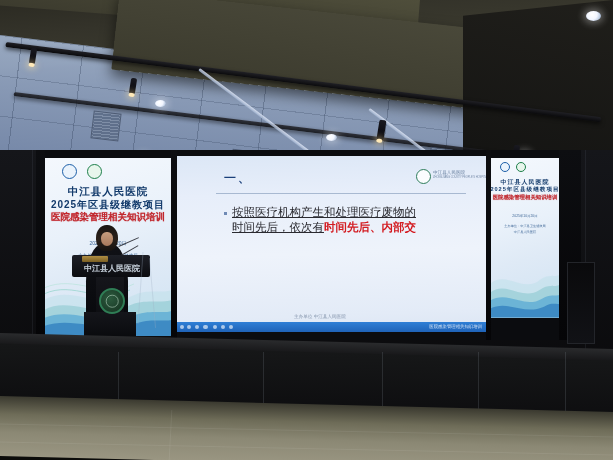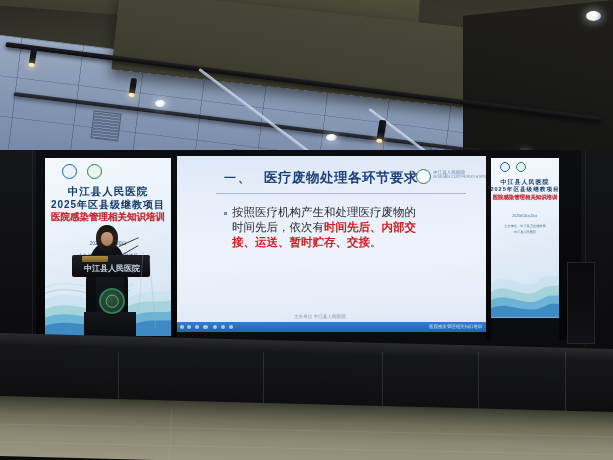--- a/index.html
+++ b/index.html
@@ -62,21 +62,21 @@
     text-shadow:0 0 1px rgba(193,39,45,.6);}
   .bn-date,.bn-org{color:#1b4a82;text-align:center;white-space:nowrap;}
 
   
   .screen{position:absolute;overflow:hidden;
     background:linear-gradient(178deg,#dce7f6 0%,#e7eefa 22%,#eef3fb 55%,#e3ebf7 88%,#dbe5f3 100%);}
   .sl-title{position:absolute;color:#1a3f7a;font-weight:bold;white-space:nowrap;
     text-shadow:0 1px 1px rgba(255,255,255,.6);}
   .sl-num{position:absolute;color:#1a3f7a;font-weight:bold;}
   .sl-bullet{position:absolute;width:3px;height:3px;background:#6f8ab5;}
-  .sl-line{position:absolute;white-space:nowrap;color:#2a2a30;}
+  .sl-line{position:absolute;white-space:nowrap;color:#2a2a30;text-decoration:underline;}
   .sl-red{color:#d31b21;font-weight:bold;}
   .sl-logo{position:absolute;border-radius:50%;border:1.4px solid #2e7d5b;background:rgba(255,255,255,.85);}
   .sl-logotext{position:absolute;color:#5c7596;white-space:nowrap;}
   .sl-divider{position:absolute;height:1px;background:rgba(90,120,160,.45);}
   .taskbar{position:absolute;left:0;bottom:0;width:100%;
     background:linear-gradient(180deg,#2f7fd6,#1f63b8);}
   .tb-ico{position:absolute;border-radius:2px;background:rgba(255,255,255,.62);}
   .tb-text{position:absolute;right:4px;color:rgba(255,255,255,.82);white-space:nowrap;}
   .scr-foot{position:absolute;color:#7d8ea6;white-space:nowrap;}
 
@@ -180,37 +180,33 @@
       <div class="bn-date" style="position:absolute;left:0;top:82px;width:100%;font-size:5px;opacity:.85;">2025年10月20日</div>
       <div class="bn-org" style="position:absolute;left:0;top:95px;width:100%;font-size:4.6px;opacity:.8;">主办单位：中江县卫生健康局</div>
       <div class="bn-org" style="position:absolute;left:0;top:102px;width:100%;font-size:4.6px;opacity:.8;">中江县人民医院</div>
     </div>
 
     <div class="screen" style="left:176px;top:4px;width:310px;height:176px;">
 
       <div class="sl-divider" style="left:40px;top:37px;width:250px;"></div>
 
       <div class="sl-num" style="left:48px;top:14px;font-size:12px;letter-spacing:2px;">一、</div>
-      <div class="sl-title" style="left:88px;top:13px;font-size:13.5px;letter-spacing:.5px;">医疗废物处理各环节要求</div>
 
       <div class="sl-logo" style="left:240px;top:13px;width:13px;height:13px;"></div>
       <div class="sl-logotext" style="left:257px;top:14px;font-size:4.6px;">中江县人民医院</div>
       <div class="sl-logotext" style="left:257px;top:20px;font-size:2.6px;opacity:.85;">ZHONGJIANG COUNTY PEOPLE'S HOSPITAL</div>
 
       <div class="sl-bullet" style="left:48px;top:56px;"></div>
 
       <div class="sl-line" style="left:56px;top:49px;font-size:11.5px;">按照医疗机构产生和处理医疗废物的</div>
 
       <div style="position:absolute;left:56px;top:64px;font-size:11.5px;white-space:nowrap;">
         <span class="sl-line" style="position:static;">时间先后，依次有</span><span class="sl-red">时间先后、内部交</span>
       </div>
 
-      <div style="position:absolute;left:56px;top:79px;font-size:11.5px;white-space:nowrap;">
-        <span class="sl-red">接、运送、暂时贮存、交接</span><span class="sl-line" style="position:static;">。</span>
-      </div>
 
       <div class="scr-foot" style="left:118px;bottom:13px;font-size:4.6px;">主办单位  中江县人民医院</div>
 
       <div class="taskbar" style="height:10px;">
         <span class="tb-ico" style="left:4px;top:3px;width:4px;height:4px;border-radius:50%;"></span>
         <span class="tb-ico" style="left:11px;top:3px;width:4px;height:4px;border-radius:50%;"></span>
         <span class="tb-ico" style="left:19px;top:3px;width:4px;height:4px;"></span>
         <span class="tb-ico" style="left:27px;top:3px;width:5px;height:4px;"></span>
         <span class="tb-ico" style="left:37px;top:3px;width:4px;height:4px;"></span>
         <span class="tb-ico" style="left:45px;top:3px;width:4px;height:4px;"></span>

